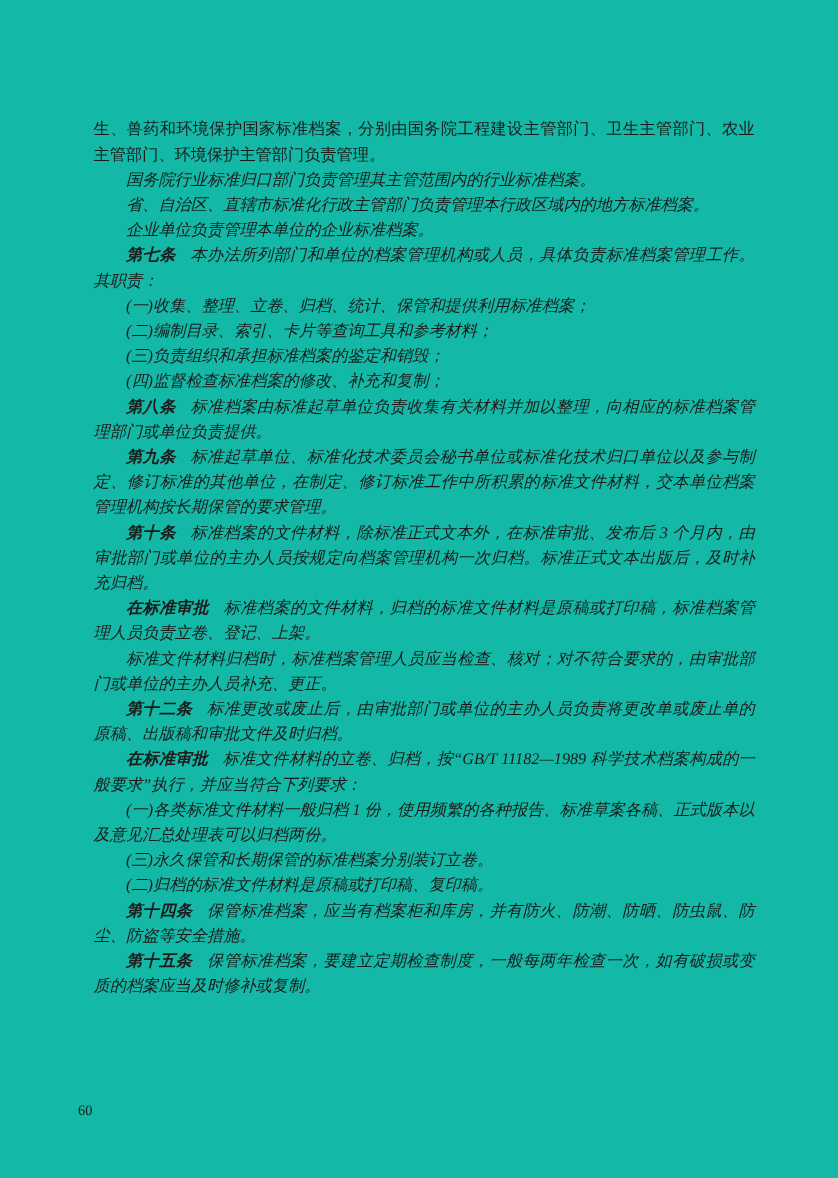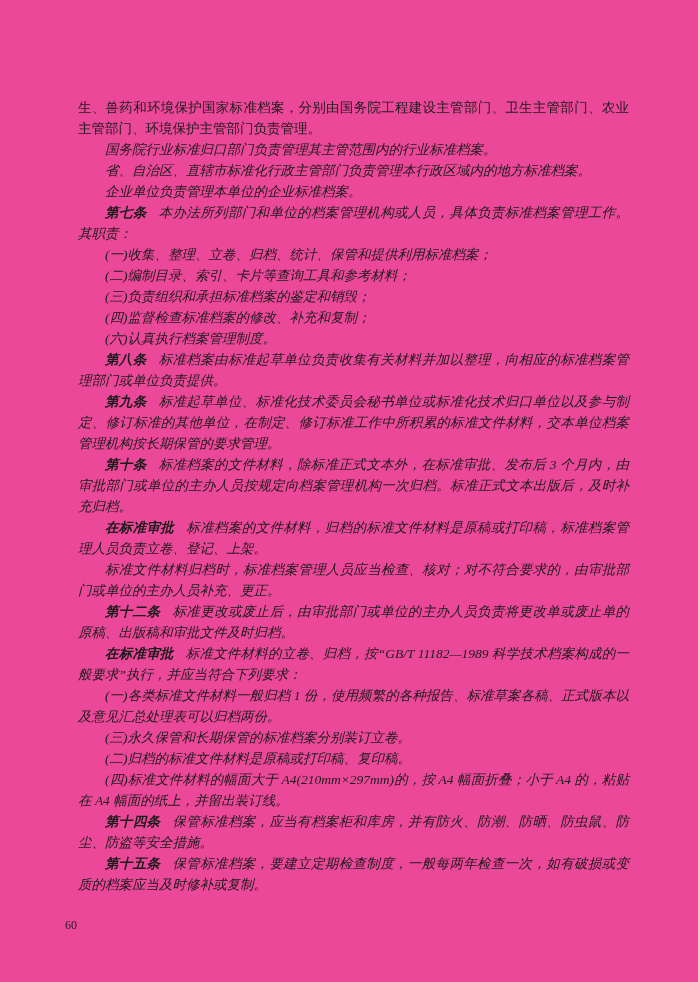--- a/index.html
+++ b/index.html
@@ -4,21 +4,21 @@
 <style>
   html, body {
     margin: 0;
     padding: 0;
     background: #ffffff;
   }
   .page {
     position: relative;
     width: 698px;
     height: 982px;
-    background: #ec4899;
+    background: #14b8a6;
     font-family: "Liberation Serif", "DejaVu Serif", serif;
     color: #1b1b1b;
     overflow: hidden;
   }
   .content {
     position: absolute;
     left: 78px;
     top: 97px;
     width: 551px;
     font-size: 13.5px;
@@ -58,29 +58,27 @@
   <div class="content">
       <p class="para"><span>生、兽药和环境保护国家标准档案，分别由国务院工程建设主管部门、卫生主管部门、农业主管部门、环境保护主管部门负责管理。</span></p>
       <p class="para indent"><span>国务院行业标准归口部门负责管理其主管范围内的行业标准档案。</span></p>
       <p class="para indent"><span>省、自治区、直辖市标准化行政主管部门负责管理本行政区域内的地方标准档案。</span></p>
       <p class="para indent"><span>企业单位负责管理本单位的企业标准档案。</span></p>
       <p class="para indent"><b class="head">第七条</b><span>本办法所列部门和单位的档案管理机构或人员，具体负责标准档案管理工作。其职责：</span></p>
       <p class="para indent"><span>(一)收集、整理、立卷、归档、统计、保管和提供利用标准档案；</span></p>
       <p class="para indent"><span>(二)编制目录、索引、卡片等查询工具和参考材料；</span></p>
       <p class="para indent"><span>(三)负责组织和承担标准档案的鉴定和销毁；</span></p>
       <p class="para indent"><span>(四)监督检查标准档案的修改、补充和复制；</span></p>
-      <p class="para indent"><span>(六)认真执行档案管理制度。</span></p>
       <p class="para indent"><b class="head">第八条</b><span>标准档案由标准起草单位负责收集有关材料并加以整理，向相应的标准档案管理部门或单位负责提供。</span></p>
       <p class="para indent"><b class="head">第九条</b><span>标准起草单位、标准化技术委员会秘书单位或标准化技术归口单位以及参与制定、修订标准的其他单位，在制定、修订标准工作中所积累的标准文件材料，交本单位档案管理机构按长期保管的要求管理。</span></p>
       <p class="para indent"><b class="head">第十条</b><span>标准档案的文件材料，除标准正式文本外，在标准审批、发布后 3 个月内，由审批部门或单位的主办人员按规定向档案管理机构一次归档。标准正式文本出版后，及时补充归档。</span></p>
       <p class="para indent"><b class="head">在标准审批</b><span>标准档案的文件材料，归档的标准文件材料是原稿或打印稿，标准档案管理人员负责立卷、登记、上架。</span></p>
       <p class="para indent"><span>标准文件材料归档时，标准档案管理人员应当检查、核对；对不符合要求的，由审批部门或单位的主办人员补充、更正。</span></p>
       <p class="para indent"><b class="head">第十二条</b><span>标准更改或废止后，由审批部门或单位的主办人员负责将更改单或废止单的原稿、出版稿和审批文件及时归档。</span></p>
       <p class="para indent"><b class="head">在标准审批</b><span>标准文件材料的立卷、归档，按“GB/T 11182—1989 科学技术档案构成的一般要求”执行，并应当符合下列要求：</span></p>
       <p class="para indent"><span>(一)各类标准文件材料一般归档 1 份，使用频繁的各种报告、标准草案各稿、正式版本以及意见汇总处理表可以归档两份。</span></p>
       <p class="para indent"><span>(三)永久保管和长期保管的标准档案分别装订立卷。</span></p>
       <p class="para indent"><span>(二)归档的标准文件材料是原稿或打印稿、复印稿。</span></p>
-      <p class="para indent"><span>(四)标准文件材料的幅面大于 A4(210mm×297mm)的，按 A4 幅面折叠；小于 A4 的，粘贴在 A4 幅面的纸上，并留出装订线。</span></p>
       <p class="para indent"><b class="head">第十四条</b><span>保管标准档案，应当有档案柜和库房，并有防火、防潮、防晒、防虫鼠、防尘、防盗等安全措施。</span></p>
       <p class="para indent"><b class="head">第十五条</b><span>保管标准档案，要建立定期检查制度，一般每两年检查一次，如有破损或变质的档案应当及时修补或复制。</span></p>
     </div>
   <div class="page-number">60</div>
 </div>
 
 </body></html>

